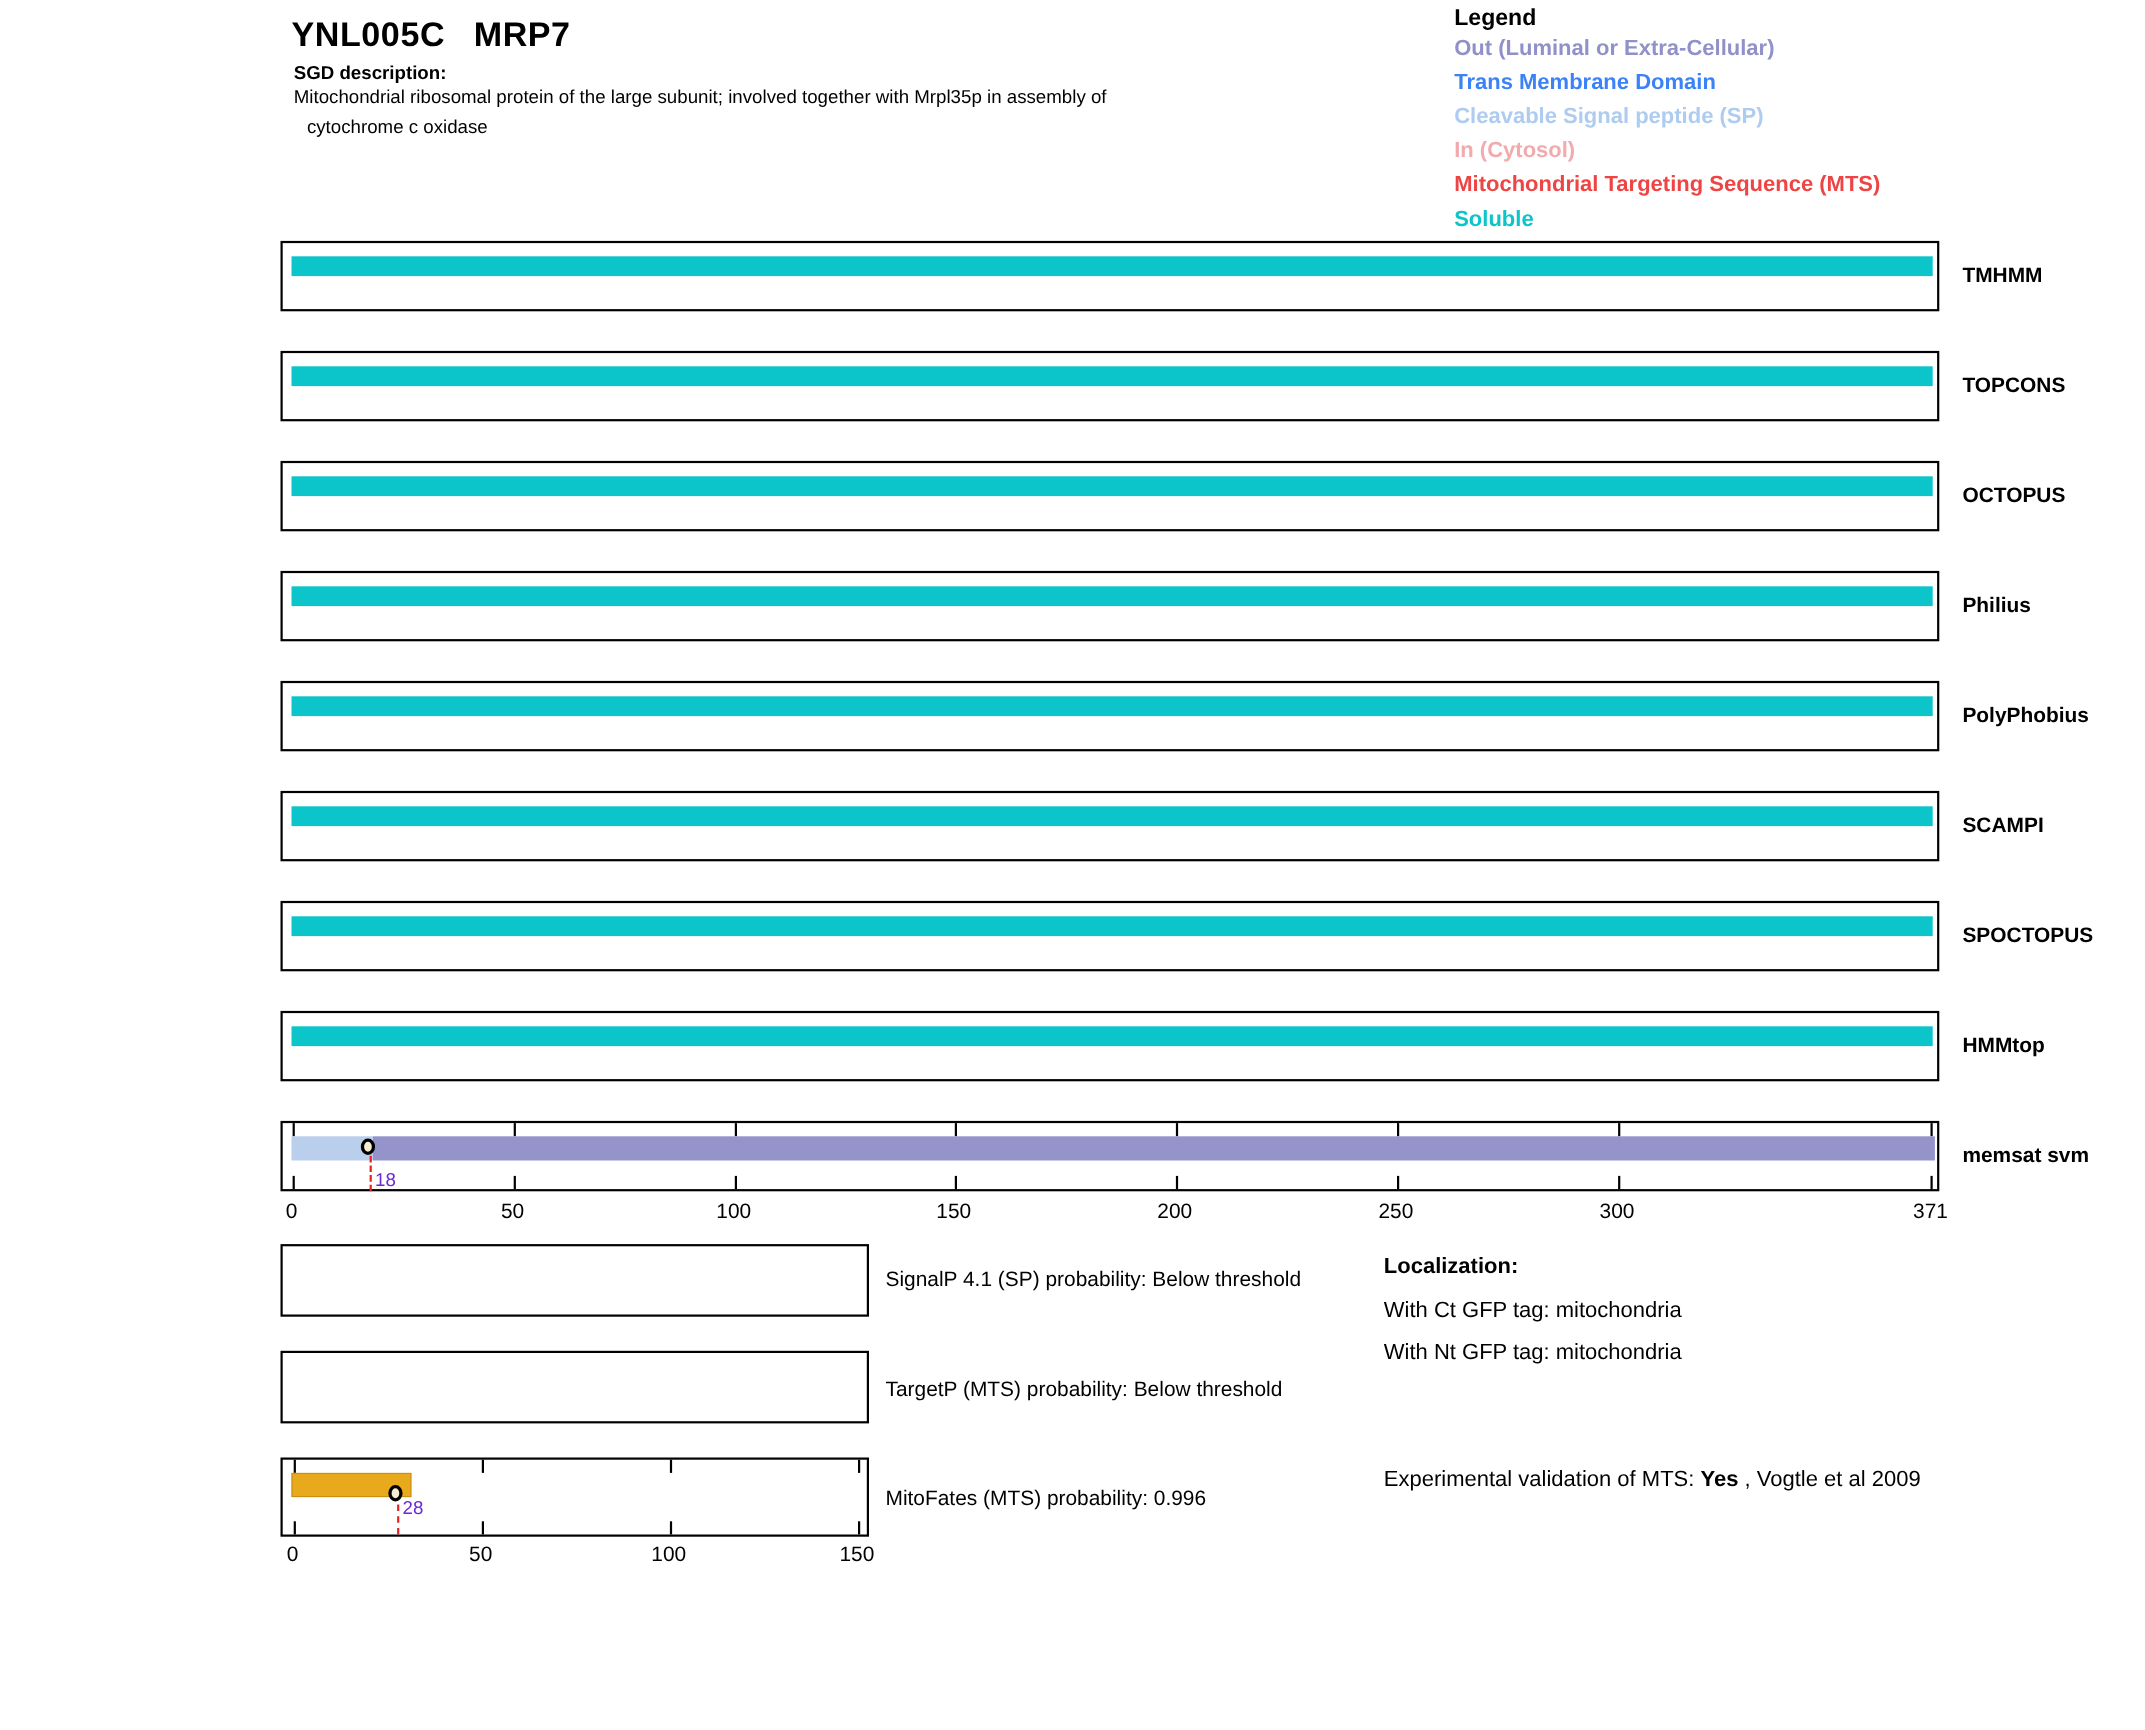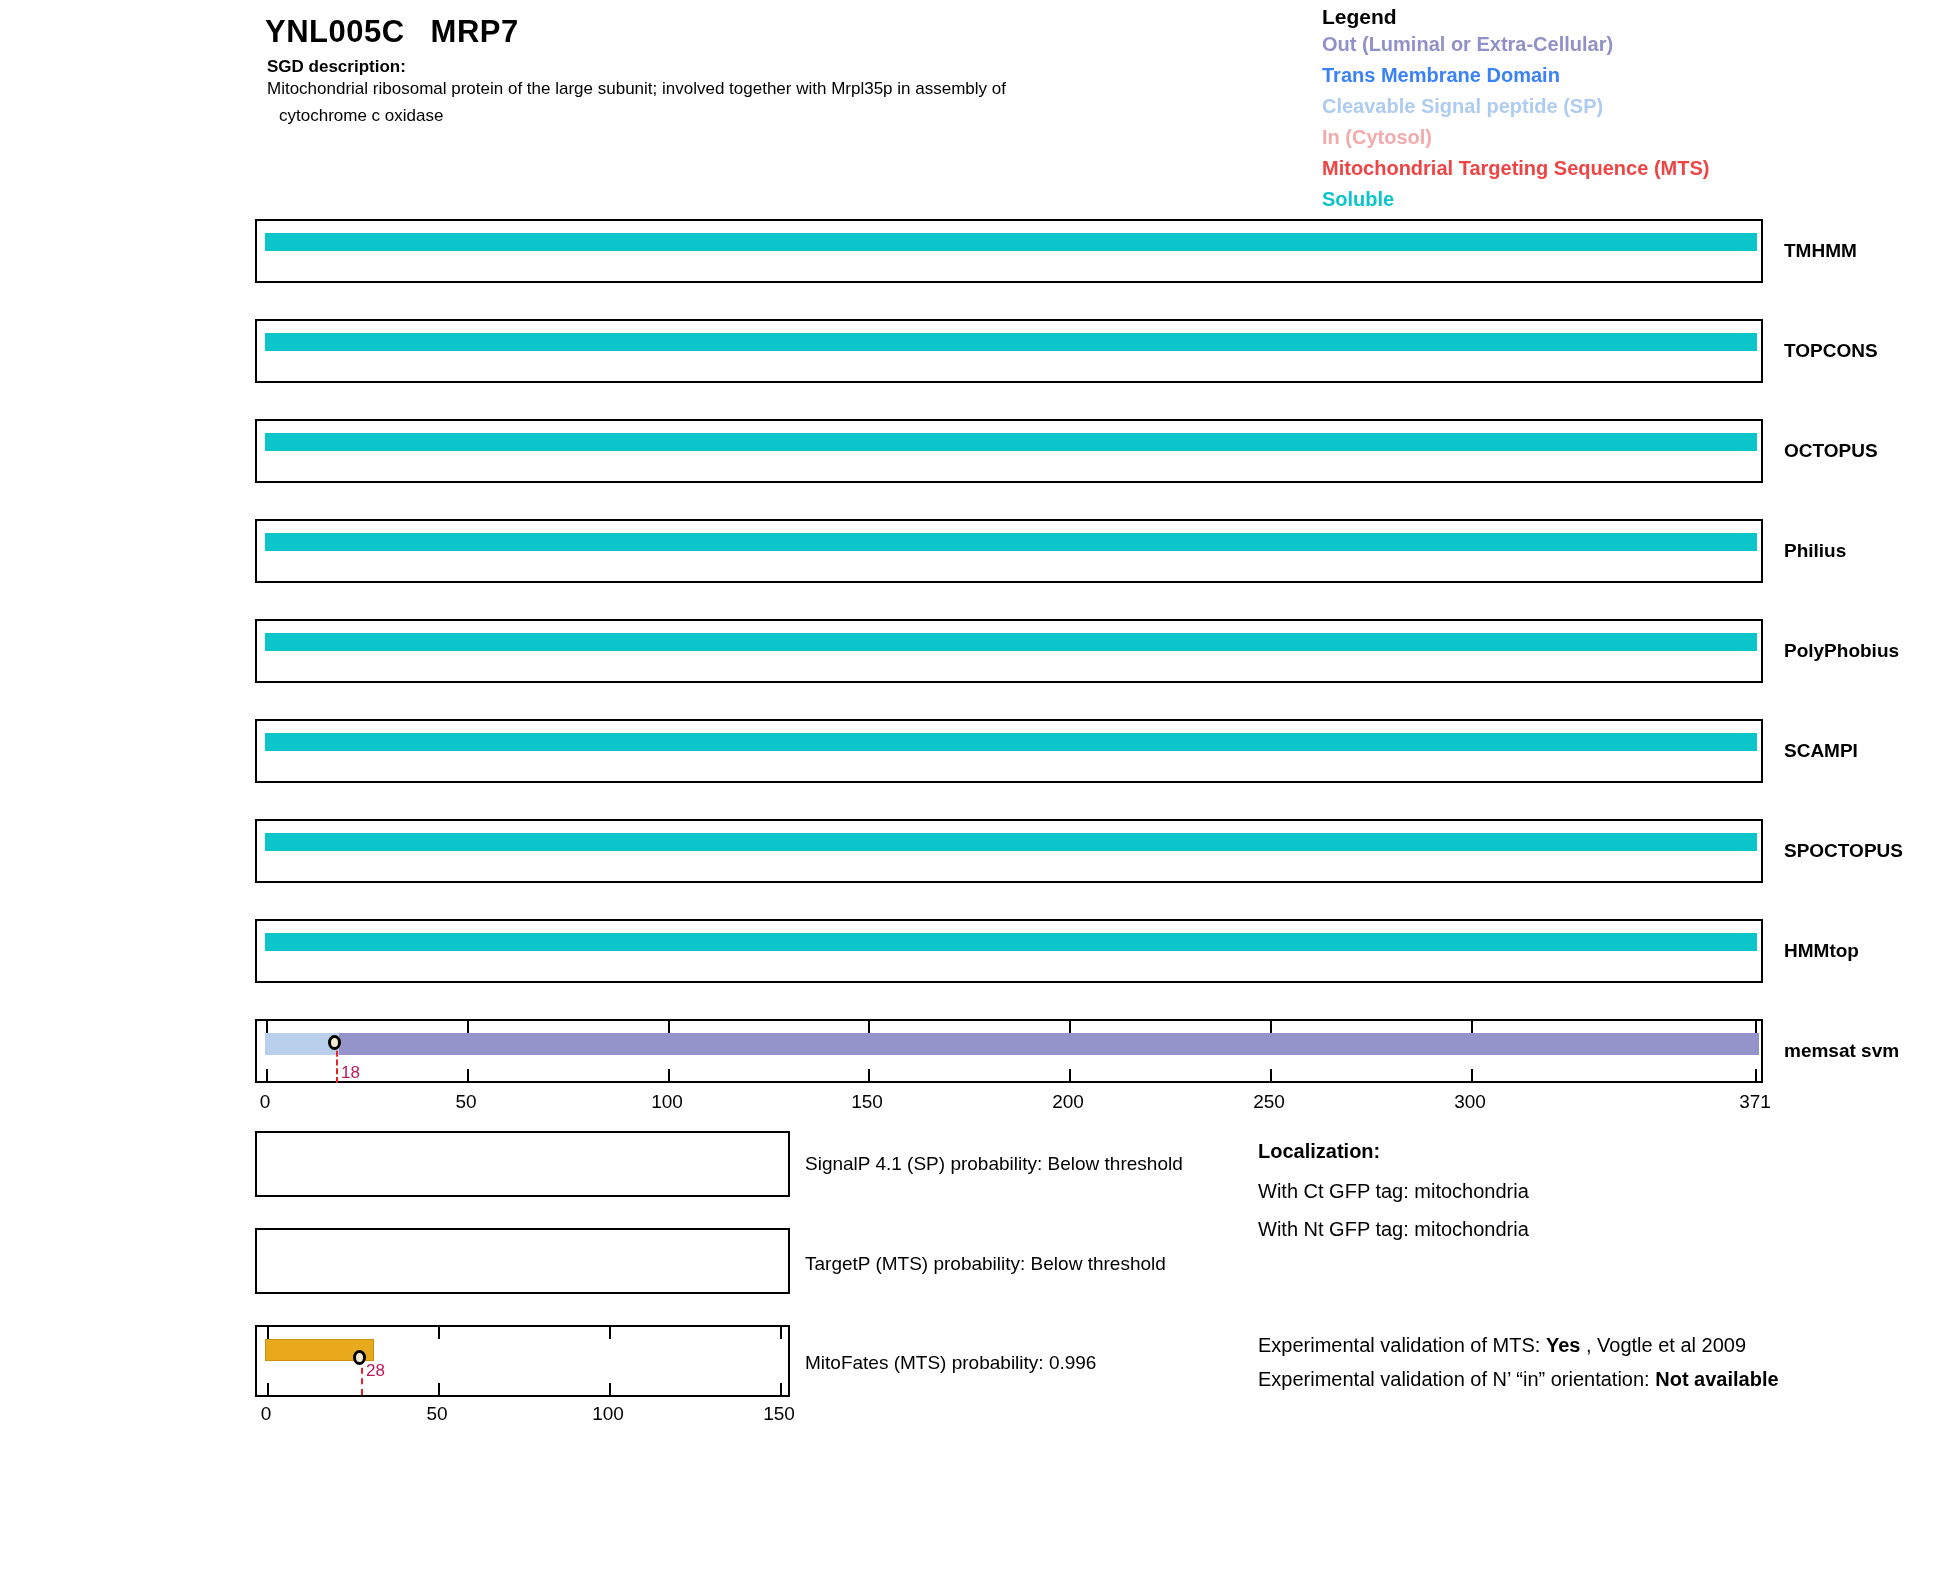--- a/index.html
+++ b/index.html
@@ -28,21 +28,21 @@
   
   #memsat-box { position:absolute; left:255px; top:1019px; width:1508px; height:64px; border:2px solid #000; background:#fff; }
   .tick-top { position:absolute; top:0; width:2px; height:12px; background:#000; }
   .tick-bottom { position:absolute; bottom:0; width:2px; height:12px; background:#000; }
   #memsat-sp  { position:absolute; left:8px;  top:12px; width:74px;   height:22px; background:#b9cfec; }
   #memsat-out { position:absolute; left:82px; top:12px; width:1420px; height:22px; background:#9494cb; }
   .cleave-line { position:absolute; width:0; border-left:2px dashed #e82222; }
   #memsat-line { left:336px; top:1042px; height:41px; }
   .cleave-marker { position:absolute; width:13px; height:15px; background:#f6ecd2; border:3px solid #000; border-radius:50%; }
   #memsat-marker { left:328px; top:1035px; }
-  .cleave-label { position:absolute; color:#be185d; font-size:17px; }
+  .cleave-label { position:absolute; color:#6d28d9; font-size:17px; }
   #memsat-cleave-label { left:341px; top:1063px; }
   .axis-label { position:absolute; transform:translateX(-50%); font-size:19px; }
   #memsat-axis { position:absolute; top:1091px; left:0; }
 
   
   .prob-box { position:absolute; left:255px; width:535px; border:2px solid #000; background:#fff; }
   #signalp-box  { top:1131px; height:66px; }
   #targetp-box  { top:1228px; height:66px; }
   #mitofates-box{ top:1325px; height:72px; }
   #mitofates-bar { position:absolute; left:8px; top:12px; width:109px; height:22px; background:#e9a91c; border:1px solid #c9900e; }
@@ -184,15 +184,14 @@
     <span class="axis-label" style="left:266px">0</span>
     <span class="axis-label" style="left:437px">50</span>
     <span class="axis-label" style="left:608px">100</span>
     <span class="axis-label" style="left:779px">150</span>
   </div>
 
   <div id="loc-title" class="info-text">Localization:</div>
   <div id="loc-ct" class="info-text">With Ct GFP tag: mitochondria</div>
   <div id="loc-nt" class="info-text">With Nt GFP tag: mitochondria</div>
   <div id="mts-val" class="info-text"><span>Experimental validation of MTS: </span><span class="b">Yes</span><span> , Vogtle et al 2009</span></div>
-  <div id="orient-val" class="info-text"><span>Experimental validation of N’ “in” orientation: </span><span class="b">Not available</span></div>
 
 </div>
 
 </body></html>

